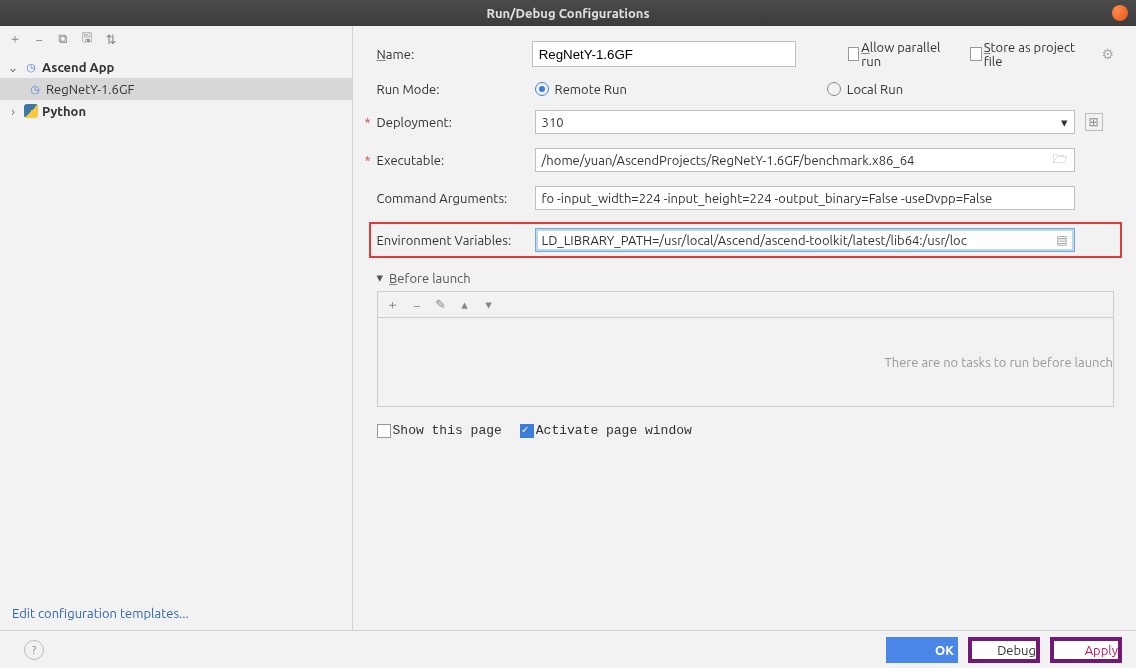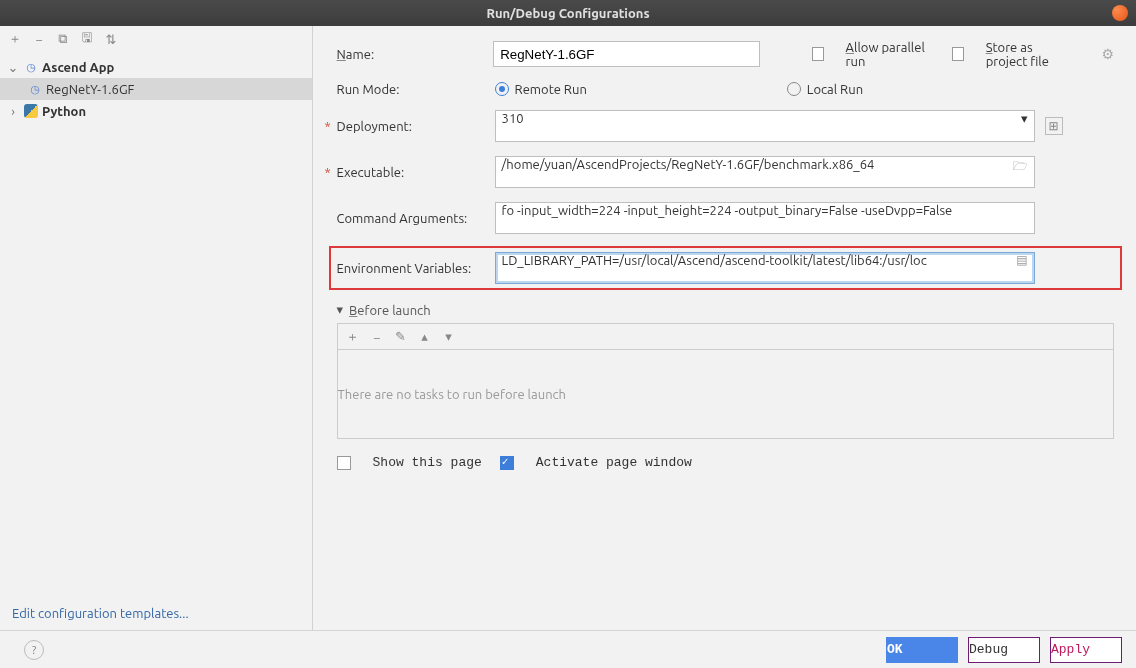--- a/index.html
+++ b/index.html
@@ -84,32 +84,32 @@
   position: relative;
 }
 .row { display:flex; align-items:center; margin-bottom: 14px; }
 .row .label { width: 158px; }
 .row .req { color:#d24a3a; position:absolute; margin-left:-12px; }
 .underline { text-decoration: underline; text-decoration-color: #888; }
 .name-input {
   width: 320px; height:26px; border:1px solid #bfbfbf; padding:0 6px; background:#fff;
 }
 .top-row { display:flex; align-items:center; gap: 26px; }
-.chk-line { display:flex; align-items:center; gap:22px; }
+.chk-line { display:flex; align-items:center; gap:2px; }
 .chk { width:14px; height:14px; border:1px solid #999; background:#fff; }
 .chk.on { background:#3d7edb; border-color:#3d7edb; position:relative; }
 .chk.on::after { content:"✓"; color:#fff; font-size:11px; position:absolute; top:-2px; left:1px; }
 .radio-group { display:flex; gap: 200px; }
 .radio { display:flex; align-items:center; gap:6px; }
 .radio-dot { width:14px; height:14px; border:1px solid #888; border-radius:50%; position:relative; }
 .radio-dot.on { border-color:#3d7edb; }
 .radio-dot.on::after { content:""; position:absolute; top:3px; left:3px; width:6px; height:6px; background:#3d7edb; border-radius:50%; }
 .field-input {
-  width: 540px; height:32px; border:1px solid #bfbfbf; padding:0 6px; background:#fff;
-  display:flex; align-items:flex-start; overflow:hidden; white-space:nowrap;
+  width: 540px; height:24px; border:1px solid #bfbfbf; padding:0 6px; background:#fff;
+  display:flex; align-items:center; overflow:hidden; white-space:nowrap;
 }
 .field-input.select { justify-content:space-between; padding-right:6px; }
 .field-input .tail-icon { color:#999; font-size:12px; margin-left:auto; padding-left:4px; }
 .plus-btn {
   width:18px; height:18px; border:1px solid #bbb; display:flex;
   align-items:center; justify-content:center; color:#888; font-size:12px;
 }
 .highlight-box {
   border: 2px solid #de3a3a;
   padding: 4px 6px;
@@ -117,39 +117,39 @@
 }
 .before-launch {
   margin-top: 8px;
 }
 .bl-header { display:flex; align-items:center; gap:6px; color:#555; margin-bottom:6px;}
 .bl-toolbar {
   border:1px solid #ccc; border-bottom:none;
   height:26px; display:flex; align-items:center; gap:10px; padding:0 8px; color:#aaa;
 }
 .bl-box {
-  border:1px solid #ccc; height:90px; display:flex; align-items:center; justify-content:flex-start;
-  color:#999; font-size:13px;
+  border:1px solid #ccc; height:90px; display:flex; align-items:center; justify-content:flex-end;
+  color:#999; font-size:13px;padding-left:16px;
 }
 .bottom-checks { margin-top:16px; display:flex; gap:18px; align-items:center;font-family:Liberation Mono, monospace;}
 .footer {
   height: 38px;
   display:flex; align-items:center; justify-content:flex-end;
   gap:10px; padding: 0 14px;
   border-top:1px solid #d5d5d5;
   background:#f2f2f2;
 }
 .footer .left { margin-right:auto; padding-left:10px;}
 .help-circle {
   width:20px; height:20px; border:1px solid #bbb; border-radius:50%;
   display:flex; align-items:center; justify-content:center; color:#888; font-size:12px;
 }
 .btn {
-  min-width:72px; height:26px; border:1px solid #701a75; background:#fff;
-  display:flex; align-items:center; justify-content:flex-start; cursor:pointer;font-family:Liberation Mono, monospace;
+  min-width:72px; height:26px; border:4px solid #701a75; background:#fff;
+  display:flex; align-items:center; justify-content:flex-end; cursor:pointer;
 }
 .btn.primary { background:#4a86e8; color:#fff; border-color:#4a86e8; font-weight:bold;}
 .btn.disabled { color:#be185d; }
 .gear-icon { color:#aaa; font-size:14px; }
 </style>
 </head>
 <body>
 
 <div class="titlebar">
   <span>Run/Debug Configurations</span>

